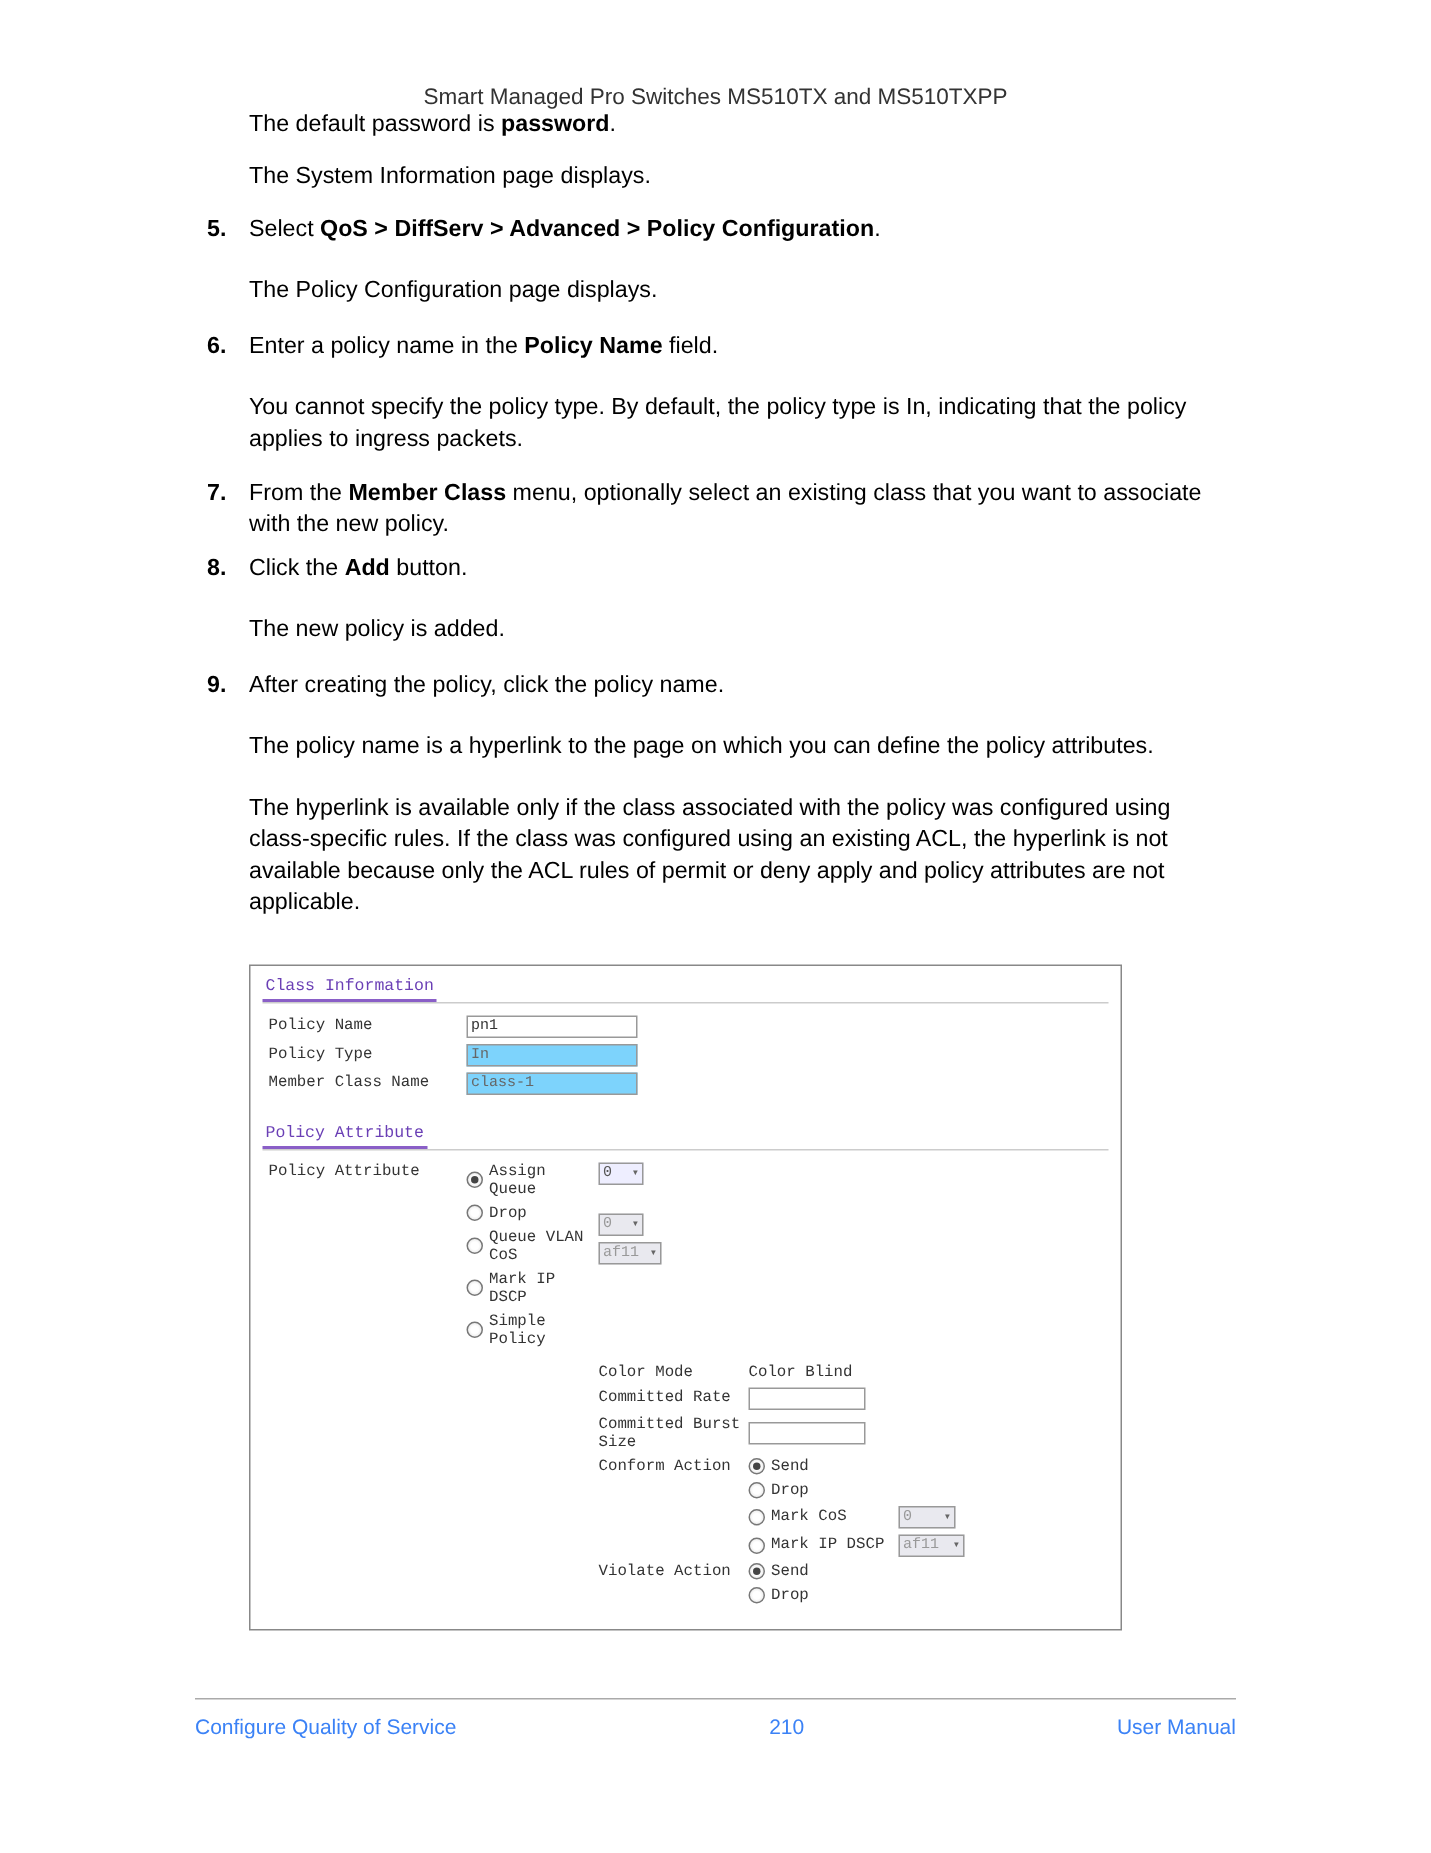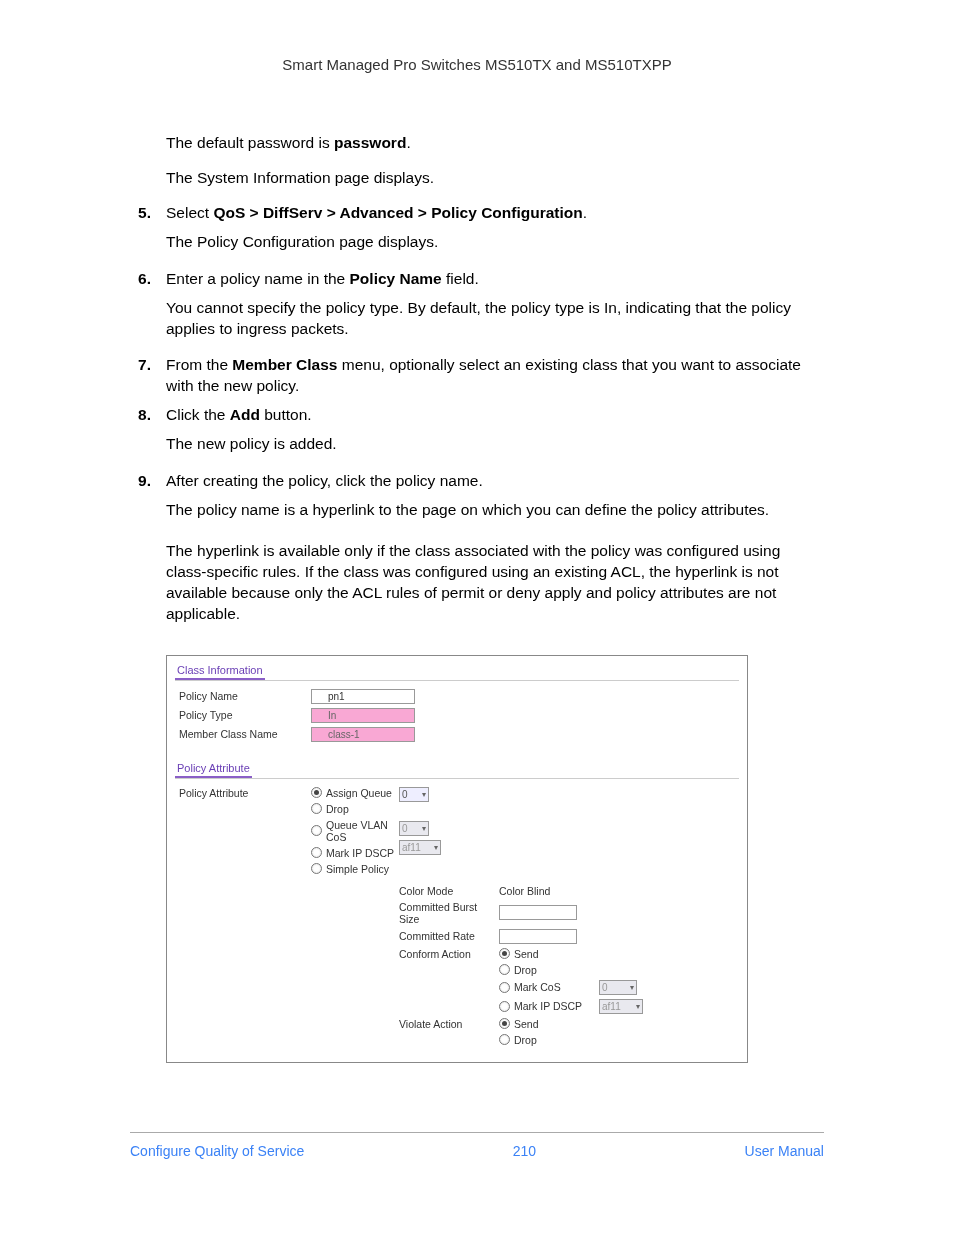--- a/index.html
+++ b/index.html
@@ -11,21 +11,20 @@
     color: #000;
     position: relative;
   }
   .page {
     padding: 56px 130px 0 130px;
   }
   .header-title {
     text-align: center;
     font-size: 15px;
     color: #333;
-    margin-bottom: 60px;
     font-family: "Segoe UI", Arial, sans-serif;
   }
   .body-text {
     font-size: 15.5px;
     line-height: 1.35;
     margin-left: 36px;
     margin-bottom: 14px;
   }
   ol.steps {
     list-style: none;
@@ -41,21 +40,21 @@
     font-size: 15.5px;
     line-height: 1.35;
   }
   ol.steps > li::before {
     content: counter(step) ".";
     position: absolute;
     left: 8px;
     font-weight: bold;
   }
   ol.steps > li .step-follow {
-    margin-top: 8px;
+    margin-top: 20px;
     margin-bottom: 16px;
   }
   .bold { font-weight: bold; }
   .note-block {
     margin-left: 36px;
     margin-top: 20px;
     font-size: 15.5px;
     line-height: 1.35;
     display: flex;
   }
@@ -64,21 +63,21 @@
     width: 58px;
     flex: 0 0 58px;
   }
   .note-text { flex: 1; }
 
   .figure {
     margin: 30px 0 0 36px;
     width: 582px;
     border: 1px solid #888;
     background: #fff;
-    font-family: Liberation Sans, sans-serif;
+    font-family: Liberation Mono, monospace;
     font-size: 10.5px;
     color: #333;
     padding: 6px 0 14px 0;
   }
   .section-title {
     color: #6a3fb5;
     font-size: 11px;
     padding: 4px 10px 3px 10px;
     border-bottom: 1px solid #9a7fc7;
     margin: 0 0 8px 0;
@@ -101,26 +100,26 @@
     font-size: 10.5px;
   }
   .form-label {
     width: 132px;
     flex: 0 0 132px;
   }
   .form-input {
     border: 1px solid #999;
     background: #fff;
     height: 15px;
-    width: 104px;
+    width: 114px;
     font-size: 10px;
-    padding: 0 16px;
+    padding: 0 2px;
     line-height: 13px;
   }
-  .form-input.ro { background: #f9a8d4; color:#666; }
+  .form-input.ro { background: #7dd3fc; color:#666; }
   .section-gap { height: 16px; }
 
   .attr-block {
     display: flex;
     padding-left: 12px;
   }
   .attr-label-col { width: 132px; flex: 0 0 132px; padding-top:2px; }
   .radio-col { width: 88px; flex: 0 0 88px; }
   .radio-row {
     display: flex;
@@ -280,27 +279,27 @@
     </div>
 
     <div class="simple-block">
       <div class="sp-row">
         <div class="sp-label">Color Mode</div>
         <div class="sp-val-col">
             <span>Color Blind</span>
           </div>
       </div>
       <div class="sp-row">
-        <div class="sp-label">Committed Burst Size</div>
+        <div class="sp-label">Committed Rate</div>
         <div class="sp-val-col">
             <div class="sp-input"></div>
           </div>
       </div>
       <div class="sp-row">
-        <div class="sp-label">Committed Rate</div>
+        <div class="sp-label">Committed Burst Size</div>
         <div class="sp-val-col">
             <div class="sp-input"></div>
           </div>
       </div>
       <div class="sp-row">
         <div class="sp-label">Conform Action</div>
         <div class="sp-val-col">
           <span class="radio checked"></span>
           <span>Send</span>
         </div>

